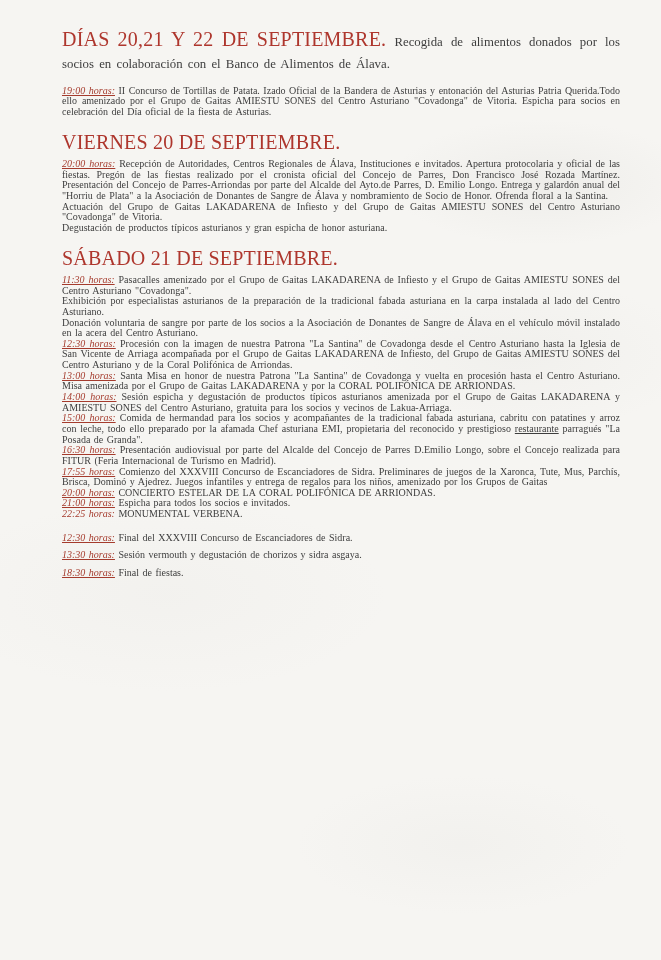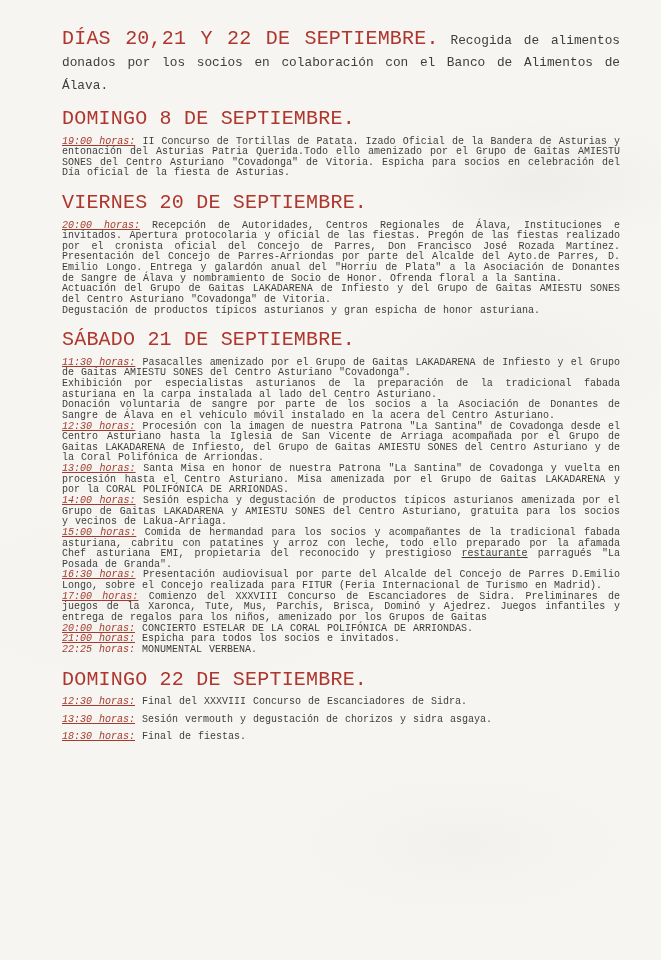--- a/index.html
+++ b/index.html
@@ -14,21 +14,21 @@
     position: relative;
     width: 661px;
     height: 960px;
     margin: 0 auto;
     background:
       radial-gradient(ellipse 220px 90px at 82% 19%, rgba(190,190,185,0.14), transparent 70%),
       radial-gradient(ellipse 260px 110px at 78% 37%, rgba(195,195,190,0.10), transparent 70%),
       radial-gradient(ellipse 320px 140px at 25% 62%, rgba(200,200,195,0.08), transparent 70%),
       radial-gradient(ellipse 240px 100px at 70% 88%, rgba(200,200,195,0.09), transparent 70%),
       var(--page-bg);
-    font-family: Liberation Mono, monospace;
+    font-family: Liberation Serif, serif;
     color: var(--body-color);
     padding: 28px 41px 10px 62px;
     overflow: hidden;
   }
   .section { margin-bottom: 13px; }
   .heading-line {
     font-size: 20px;
     line-height: 1.12;
     margin-bottom: 6px;
     letter-spacing: 0.2px;
@@ -58,40 +58,38 @@
 </style>
 </head>
 <body>
 
 <div class="page">
   <div id="document-content">
       <section class="section">
         <div class="heading-line"><span class="heading">DÍAS 20,21 Y 22 DE SEPTIEMBRE.</span><span class="heading-note"> Recogida de alimentos donados por los socios en colaboración con el Banco de Alimentos de Álava.</span></div>
       </section>
       <section class="section">
-        <div class="heading-line"><span class="heading">DOMINGO 8 DE SEPTIEMBRE.</span></div>
         <div class="entry"><span class="time u">19:00 horas:</span> <span class="">II Concurso de Tortillas de Patata. Izado Oficial de la Bandera de Asturias y entonación del Asturias Patria Querida.Todo ello amenizado por el Grupo de Gaitas AMIESTU SONES del Centro Asturiano "Covadonga" de Vitoria. Espicha para socios en celebración del Día oficial de la fiesta de Asturias.</span></div>
       </section>
       <section class="section">
         <div class="heading-line"><span class="heading">VIERNES 20 DE SEPTIEMBRE.</span></div>
         <div class="entry"><span class="time u">20:00 horas:</span> <span class="">Recepción de Autoridades, Centros Regionales de Álava, Instituciones e invitados. Apertura protocolaria y oficial de las fiestas. Pregón de las fiestas realizado por el cronista oficial del Concejo de Parres, Don Francisco José Rozada Martínez. Presentación del Concejo de Parres-Arriondas por parte del Alcalde del Ayto.de Parres, D. Emilio Longo. Entrega y galardón anual del "Horriu de Plata" a la Asociación de Donantes de Sangre de Álava y nombramiento de Socio de Honor. Ofrenda floral a la Santina.</span><div class="entry-cont"><span class="">Actuación del Grupo de Gaitas LAKADARENA de Infiesto y del Grupo de Gaitas AMIESTU SONES del Centro Asturiano "Covadonga" de Vitoria.</span></div><div class="entry-cont"><span class="">Degustación de productos típicos asturianos y gran espicha de honor asturiana.</span></div></div>
       </section>
       <section class="section">
         <div class="heading-line"><span class="heading">SÁBADO 21 DE SEPTIEMBRE.</span></div>
         <div class="entry"><span class="time u">11:30 horas:</span> <span class="">Pasacalles amenizado por el Grupo de Gaitas LAKADARENA de Infiesto y el Grupo de Gaitas AMIESTU SONES del Centro Asturiano "Covadonga".</span><div class="entry-cont"><span class="">Exhibición por especialistas asturianos de la preparación de la tradicional fabada asturiana en la carpa instalada al lado del Centro Asturiano.</span></div><div class="entry-cont"><span class="">Donación voluntaria de sangre por parte de los socios a la Asociación de Donantes de Sangre de Álava en el vehículo móvil instalado en la acera del Centro Asturiano.</span></div></div>
         <div class="entry"><span class="time u">12:30 horas:</span> <span class="">Procesión con la imagen de nuestra Patrona "La Santina" de Covadonga desde el Centro Asturiano hasta la Iglesia de San Vicente de Arriaga acompañada por el Grupo de Gaitas LAKADARENA de Infiesto, del Grupo de Gaitas AMIESTU SONES del Centro Asturiano y de la Coral Polifónica de Arriondas.</span></div>
         <div class="entry"><span class="time u">13:00 horas:</span> <span class="">Santa Misa en honor de nuestra Patrona "La Santina" de Covadonga y vuelta en procesión hasta el Centro Asturiano. Misa amenizada por el Grupo de Gaitas LAKADARENA y por la CORAL POLIFÓNICA DE ARRIONDAS.</span></div>
         <div class="entry"><span class="time u">14:00 horas:</span> <span class="">Sesión espicha y degustación de productos típicos asturianos amenizada por el Grupo de Gaitas LAKADARENA y AMIESTU SONES del Centro Asturiano, gratuita para los socios y vecinos de Lakua-Arriaga.</span></div>
         <div class="entry"><span class="time u">15:00 horas:</span> <span class="">Comida de hermandad para los socios y acompañantes de la tradicional fabada asturiana, cabritu con patatines y arroz con leche, todo ello preparado por la afamada Chef asturiana EMI, propietaria del reconocido y prestigioso </span><span class="seg-u">restaurante</span><span class=""> parragués "La Posada de Granda".</span></div>
         <div class="entry"><span class="time u">16:30 horas:</span> <span class="">Presentación audiovisual por parte del Alcalde del Concejo de Parres D.Emilio Longo, sobre el Concejo realizada para FITUR (Feria Internacional de Turismo en Madrid).</span></div>
-        <div class="entry"><span class="time u">17:00 horas:</span> <span class="">Comienzo del XXXVIII Concurso de Escanciadores de Sidra. Preliminares de juegos de la Xaronca, Tute, Mus, Parchís, Brisca, Dominó y Ajedrez. Juegos infantiles y entrega de regalos para los niños, amenizado por los Grupos de Gaitas</span></div>
+        <div class="entry"><span class="time u">17:55 horas:</span> <span class="">Comienzo del XXXVIII Concurso de Escanciadores de Sidra. Preliminares de juegos de la Xaronca, Tute, Mus, Parchís, Brisca, Dominó y Ajedrez. Juegos infantiles y entrega de regalos para los niños, amenizado por los Grupos de Gaitas</span></div>
         <div class="entry"><span class="time u">20:00 horas:</span> <span class="">CONCIERTO ESTELAR DE LA CORAL POLIFÓNICA DE ARRIONDAS.</span></div>
         <div class="entry"><span class="time u">21:00 horas:</span> <span class="">Espicha para todos los socios e invitados.</span></div>
         <div class="entry"><span class="time">22:25 horas:</span> <span class="">MONUMENTAL VERBENA.</span></div>
       </section>
       <section class="section spaced">
-        <div class="heading-line"><span class="heading">DOMINGO 22 DE SEPTIEMBRE.</span></div>
         <div class="entry"><span class="time u">12:30 horas:</span> <span class="">Final del XXXVIII Concurso de Escanciadores de Sidra.</span></div>
         <div class="entry"><span class="time u">13:30 horas:</span> <span class="">Sesión vermouth y degustación de chorizos y sidra asgaya.</span></div>
         <div class="entry"><span class="time u">18:30 horas:</span> <span class="">Final de fiestas.</span></div>
       </section>
     </div>
 </div>
 
 </body></html>

